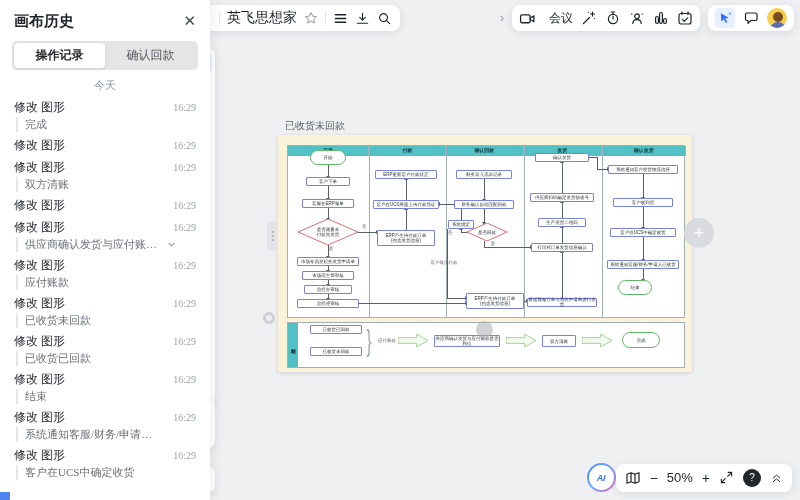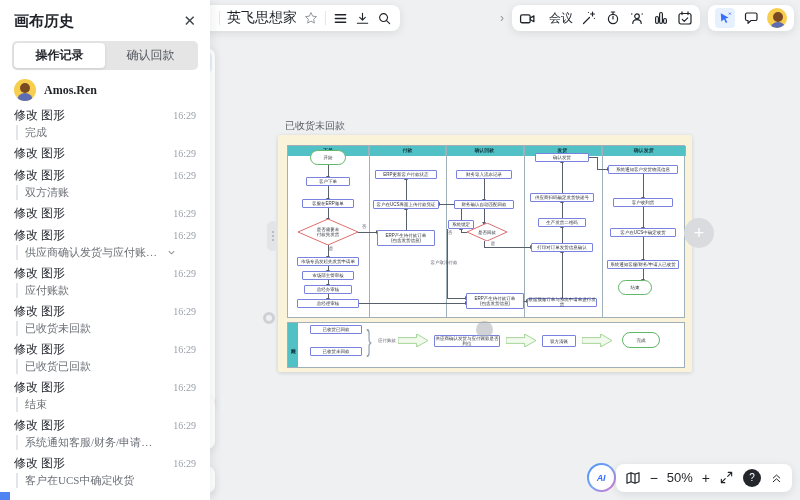--- a/index.html
+++ b/index.html
@@ -331,24 +331,21 @@
 
 <aside id="history-panel">
   <div class="hp-head">
     <span class="hp-title">画布历史</span>
     <span class="hp-close">✕</span>
   </div>
   <div class="hp-tabs">
     <div class="hp-tab active">操作记录</div>
     <div class="hp-tab">确认回款</div>
   </div>
-  <div class="hp-user">
-    <span class="avatar"></span>
-    <span class="name">Amos.Ren</span>
-  </div>
+  <div class="hp-date">今天</div>
   <div id="history-list">
       <div class="h-item">
         <div class="h-main">
           <span class="h-action">修改 图形</span>
           <span class="h-time">16:29</span>
         </div>
         <div class="h-detail">
           <span class="h-dtext">完成</span>
         </div>
       </div>

